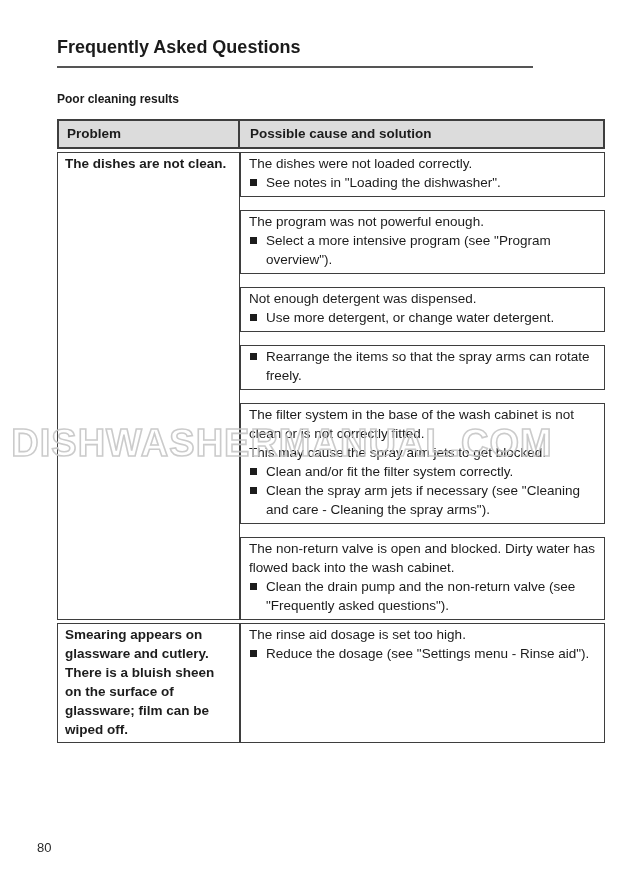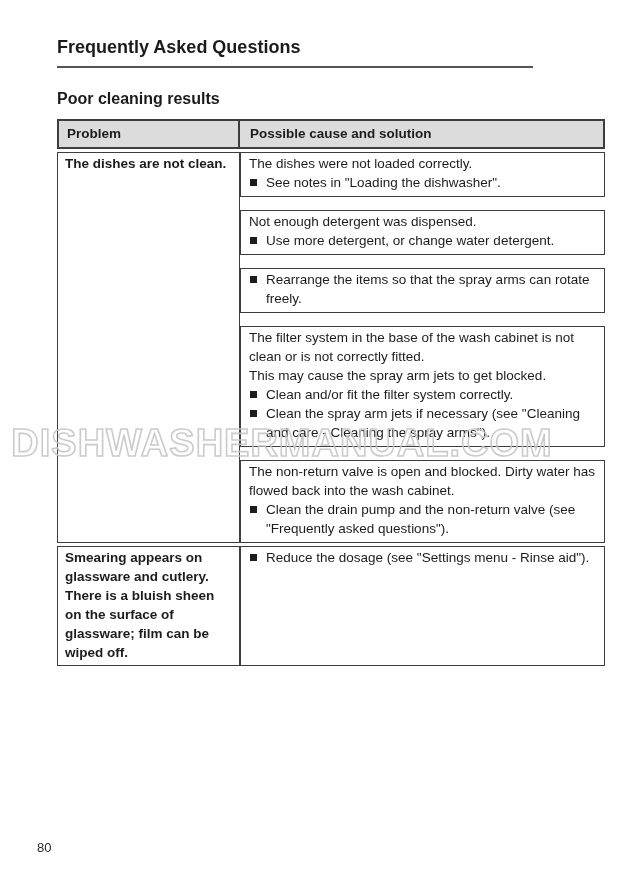--- a/index.html
+++ b/index.html
@@ -31,21 +31,21 @@
     color: #1b1b1b;
   }
   .title-rule {
     margin-top: 7px;
     height: 2px;
     background: #555555;
     border: none;
   }
   .section-title {
     margin-top: 22px;
-    font-size: 16px;
+    font-size: 12px;
     line-height: 18px;
     font-weight: bold;
     color: #1b1b1b;
   }
   .faq-table {
     margin-top: 11px;
     width: 548px;
     font-size: 13.5px;
     line-height: 19px;
   }
@@ -144,20 +144,27 @@
             <div class="problem-cell">The dishes are not clean.</div>
             <div class="causes">
               <div class="cause-cell">
                 <div class="cause-text">The dishes were not loaded correctly.</div>
                 <div class="bullet-item">
                   <span class="bullet-square"></span>
                   <span class="bullet-text">See notes in "Loading the dishwasher".</span>
                 </div>
               </div>
               <div class="cause-cell">
+                <div class="cause-text">The program was not powerful enough.</div>
+                <div class="bullet-item">
+                  <span class="bullet-square"></span>
+                  <span class="bullet-text">Select a more intensive program (see "Program overview").</span>
+                </div>
+              </div>
+              <div class="cause-cell">
                 <div class="cause-text">Not enough detergent was dispensed.</div>
                 <div class="bullet-item">
                   <span class="bullet-square"></span>
                   <span class="bullet-text">Use more detergent, or change water detergent.</span>
                 </div>
               </div>
               <div class="cause-cell">
                 <div class="bullet-item">
                   <span class="bullet-square"></span>
                   <span class="bullet-text">Rearrange the items so that the spray arms can rotate freely.</span>
@@ -181,20 +188,21 @@
                   <span class="bullet-square"></span>
                   <span class="bullet-text">Clean the drain pump and the non-return valve (see "Frequently asked questions").</span>
                 </div>
               </div>
             </div>
           </div>
           <div class="trow">
             <div class="problem-cell">Smearing appears on glassware and cutlery. There is a bluish sheen on the surface of glassware; film can be wiped off.</div>
             <div class="causes">
               <div class="cause-cell">
+                <div class="cause-text">The rinse aid dosage is set too high.</div>
                 <div class="bullet-item">
                   <span class="bullet-square"></span>
                   <span class="bullet-text">Reduce the dosage (see "Settings menu - Rinse aid").</span>
                 </div>
               </div>
             </div>
           </div>
         </div>
     </div>
   </div>

